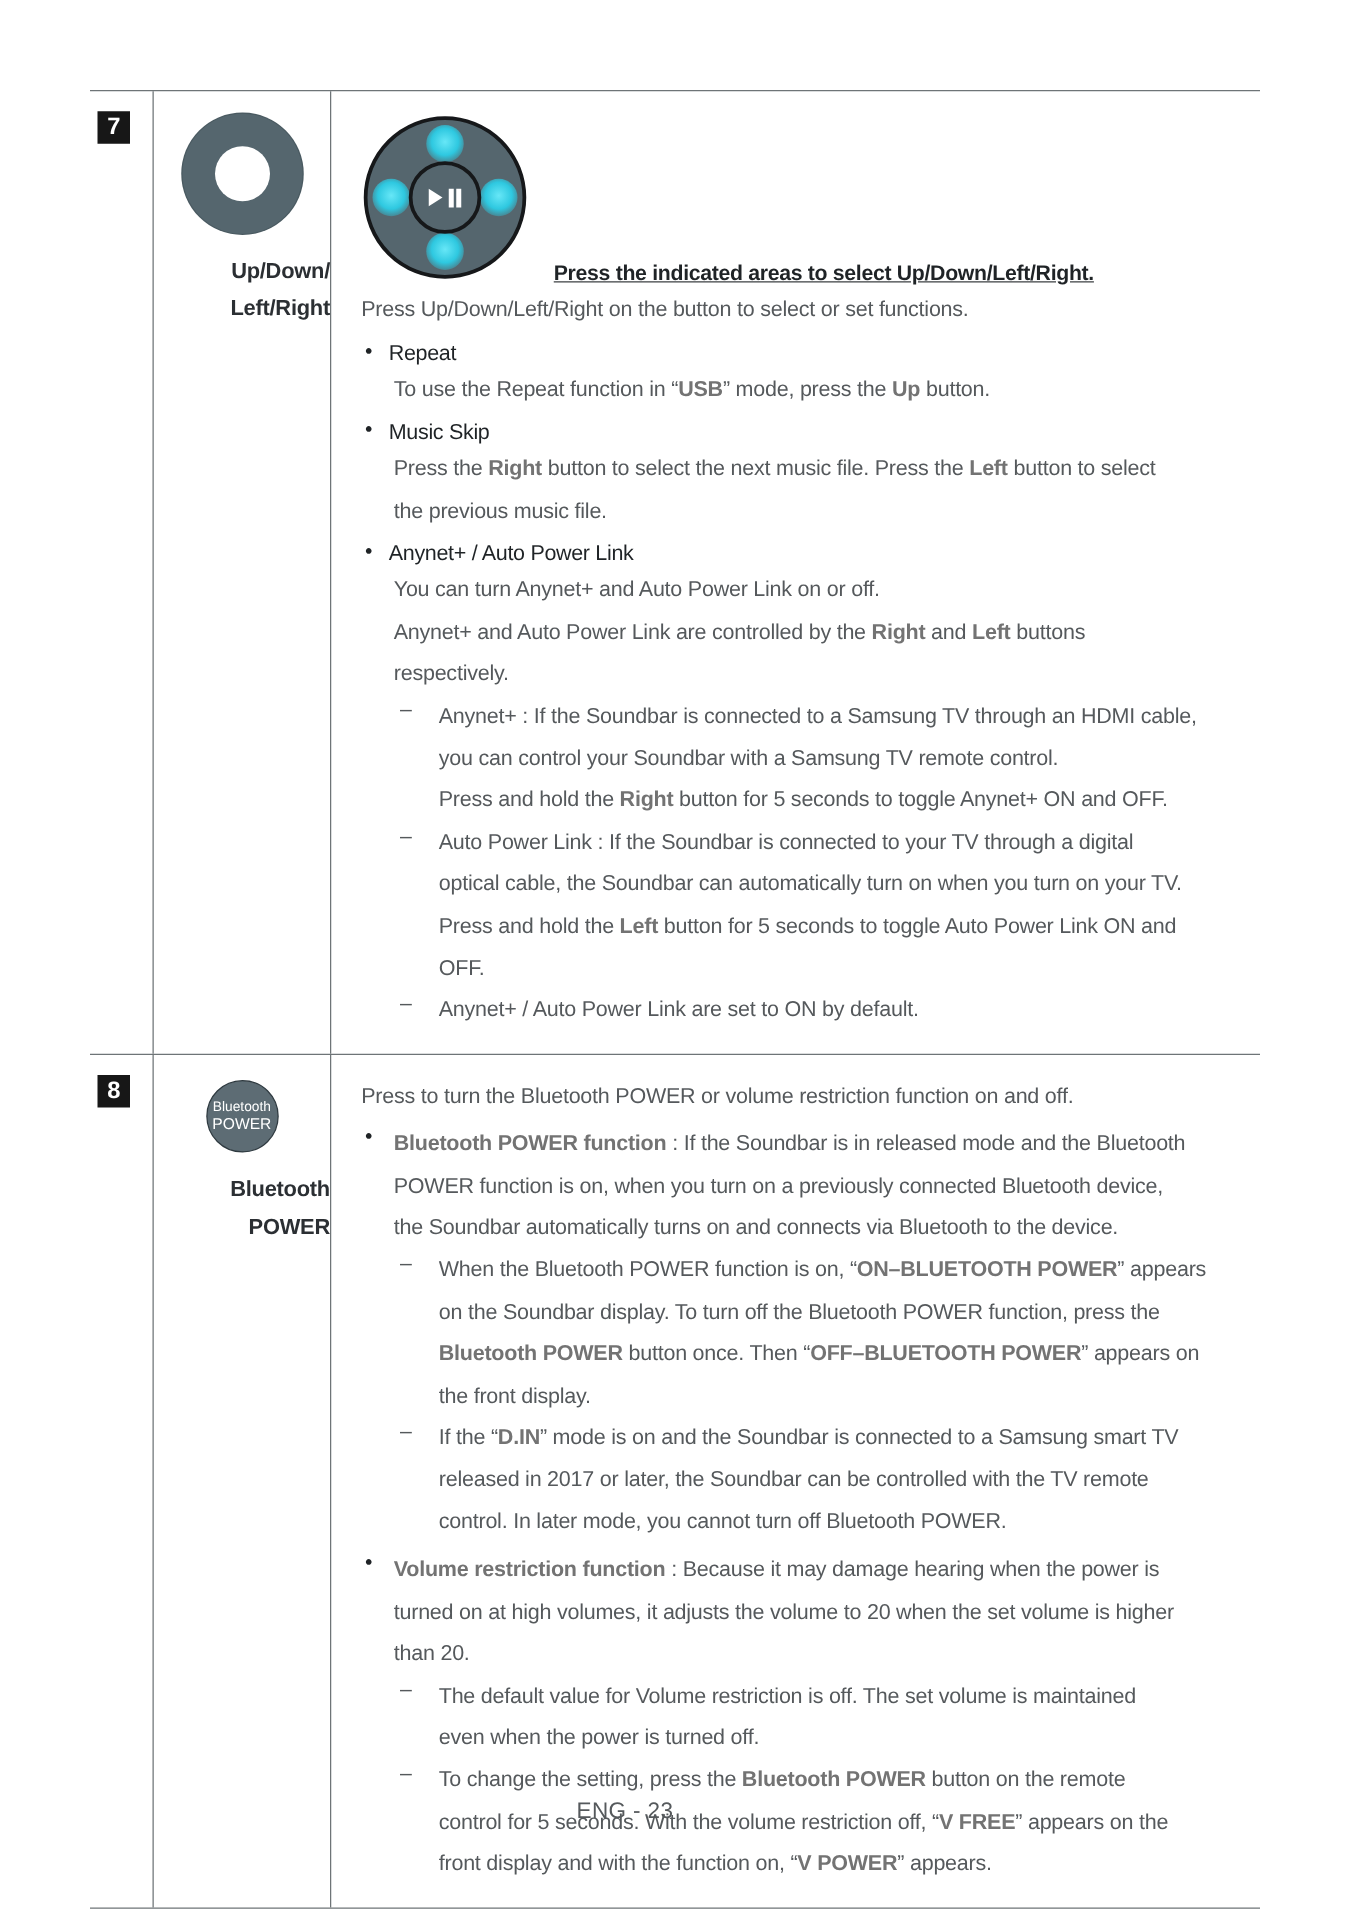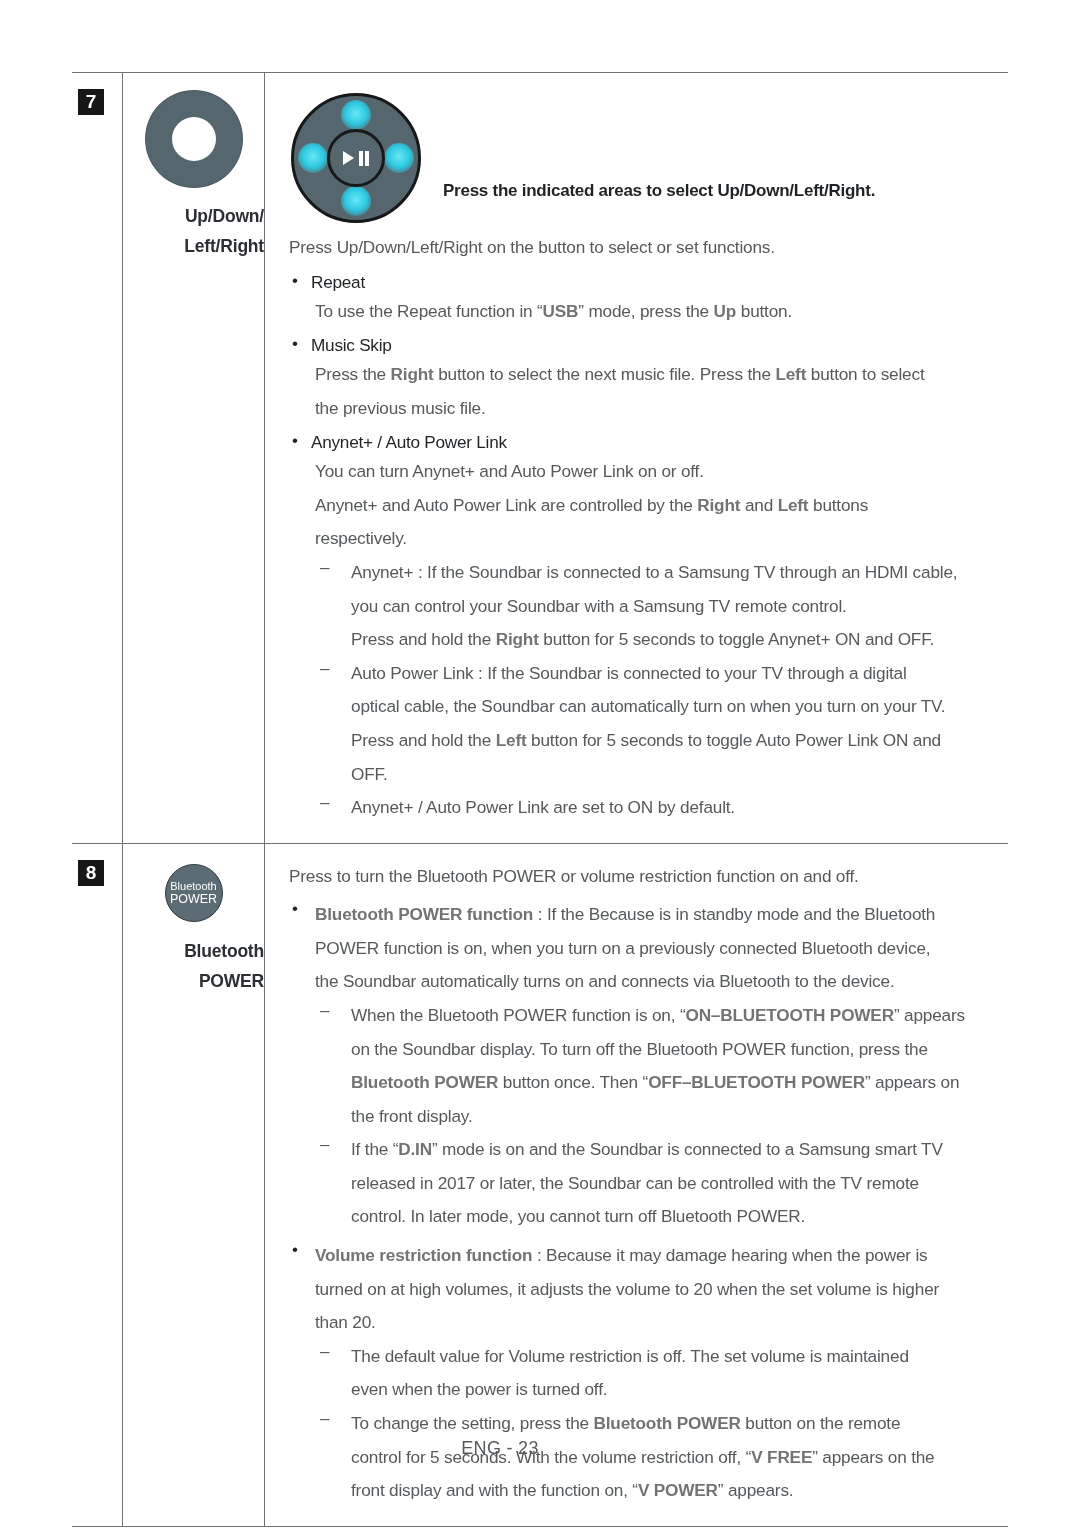--- a/index.html
+++ b/index.html
@@ -179,21 +179,22 @@
   .dial .glyph .bar {
     width: 3.6px;
     height: 15px;
     background: #ffffff;
     margin-left: 2.6px;
   }
 
   
   .hdr-row {
     display: flex;
-    align-items: center;
+    align-items: flex-end;
+    text-decoration: underline;
   }
   .hdr-text {
     font-weight: bold;
     font-size: 17px;
     color: #1f2326;
     padding-top: 66px;
     padding-left: 16px;
     letter-spacing: -0.25px;
   }
 
@@ -350,21 +351,21 @@
         <div class="icon-caption">
           <div>Bluetooth</div>
           <div>POWER</div>
         </div>
       </div>
 
       <div class="col-body">
         <p class="t">Press to turn the Bluetooth POWER or volume restriction function on and off.</p>
         <ul class="bl">
             <li class="b">
-              <p class="t"><b>Bluetooth POWER function</b><span> : If the Because is in standby mode and the Bluetooth</span></p>
+              <p class="t"><b>Bluetooth POWER function</b><span> : If the Soundbar is in released mode and the Bluetooth</span></p>
               <p class="t"><span>POWER function is on, when you turn on a previously connected Bluetooth device,</span></p>
               <p class="t"><span>the Soundbar automatically turns on and connects via Bluetooth to the device.</span></p>
               <ul class="dl">
                 <li class="d">
                   <p class="t"><span>When the Bluetooth POWER function is on, “</span><b>ON–BLUETOOTH POWER</b><span>” appears</span></p>
                   <p class="t"><span>on the Soundbar display. To turn off the Bluetooth POWER function, press the</span></p>
                   <p class="t"><b>Bluetooth POWER</b><span> button once. Then “</span><b>OFF–BLUETOOTH POWER</b><span>” appears on</span></p>
                   <p class="t"><span>the front display.</span></p>
                 </li>
                 <li class="d">

